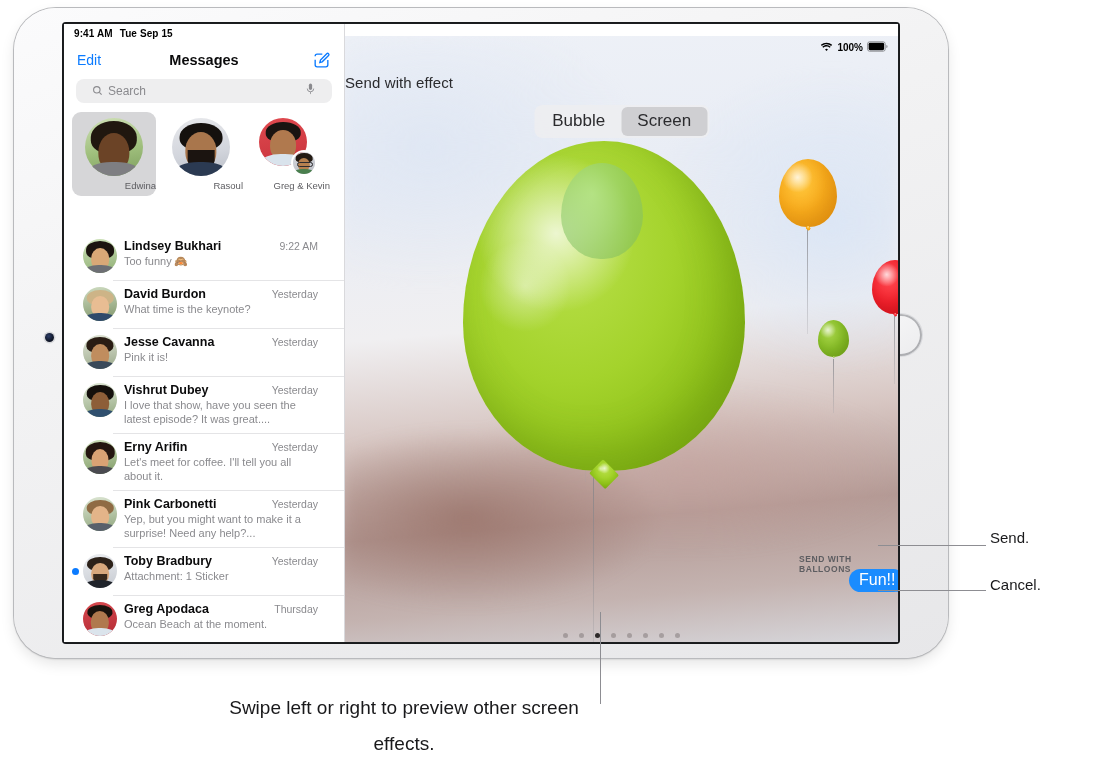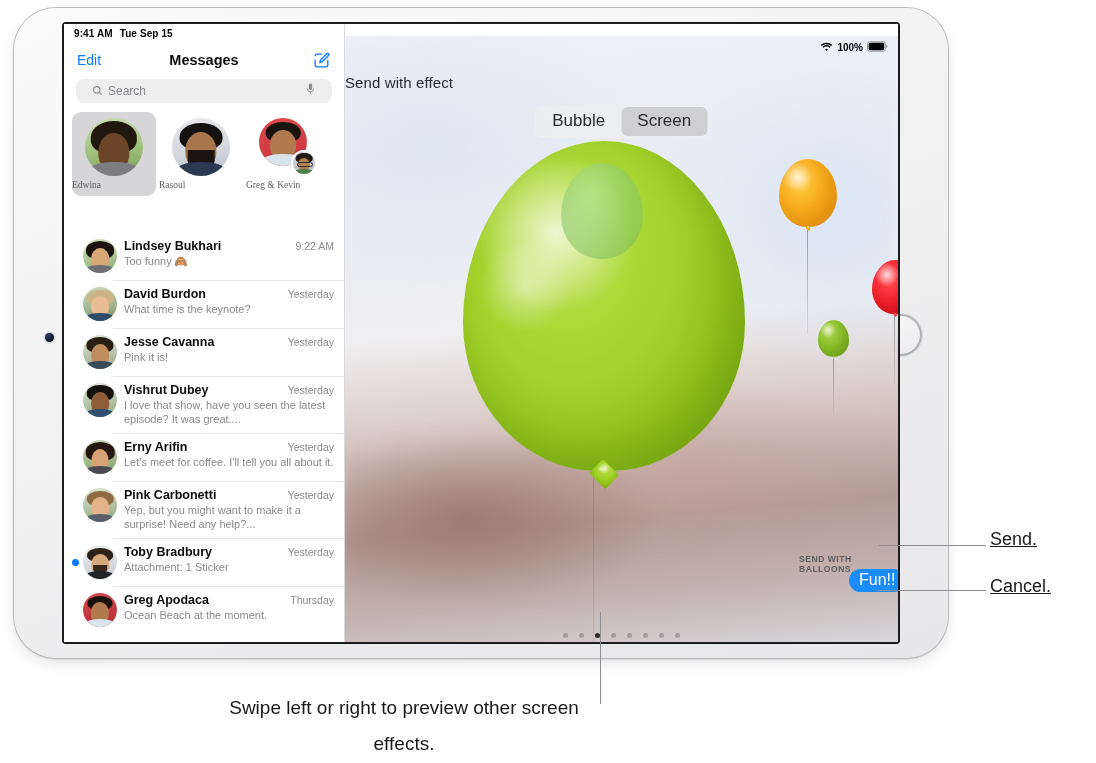--- a/index.html
+++ b/index.html
@@ -145,22 +145,21 @@
   
   .pinned-row {
     display: flex;
     padding: 2px 8px 4px 8px;
     gap: 3px;
   }
   .pinned {
     width: 84px;
     padding: 6px 0 5px 0;
     border-radius: 9px;
-    text-align: left;
-    font-family: Liberation Serif, serif;
+    text-align: right;
   }
   .pinned.selected { background: #d6d6d8; }
   .pin-av {
     width: 58px; height: 58px;
     margin: 0 auto 4px auto;
     border-radius: 50%;
     position: relative;
     overflow: hidden;
   }
   .pin-name {
@@ -187,21 +186,21 @@
   }
 
   
   .conv-scroll {
     position: absolute;
     top: 208px; left: 0; right: 0; bottom: 0;
     overflow: hidden;
   }
   .conv {
     display: flex;
-    padding: 7px 10px 7px 8px;
+    padding: 7px 26px 7px 8px;
     position: relative;
   }
   .conv + .conv::before {
     content: "";
     position: absolute;
     left: 49px; right: 0; top: 0;
     border-top: 1px solid #e4e4e6;
   }
   .conv-dot {
     width: 11px;
@@ -417,24 +416,23 @@
   .dots i.on { background: #2e2a2a; }
 
   
   .callout-line {
     position: absolute;
     background: #8d8d92;
     height: 1.4px;
   }
   .callout-text {
     position: absolute;
-    font-size: 18px;
+    font-size: 15px;
     color: #19191b;
     white-space: nowrap;
-    text-decoration: underline;
   }
   .callout-send { left: 990px; top: 529px; }
   .callout-cancel { left: 990px; top: 576px; }
   .line-send { left: 878px; top: 545px; width: 108px; }
   .line-cancel { left: 878px; top: 590px; width: 108px; }
 
   .bottom-callout {
     position: absolute;
     left: 208px; top: 690px;
     width: 392px;

